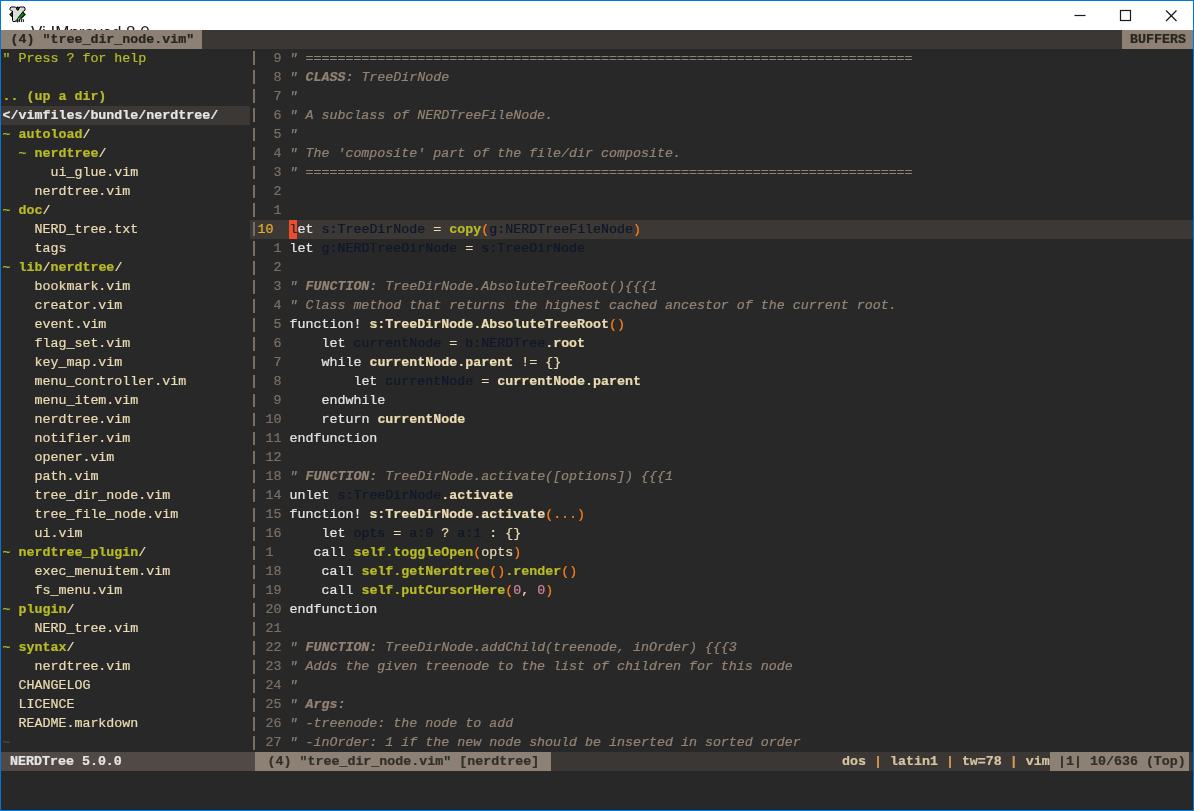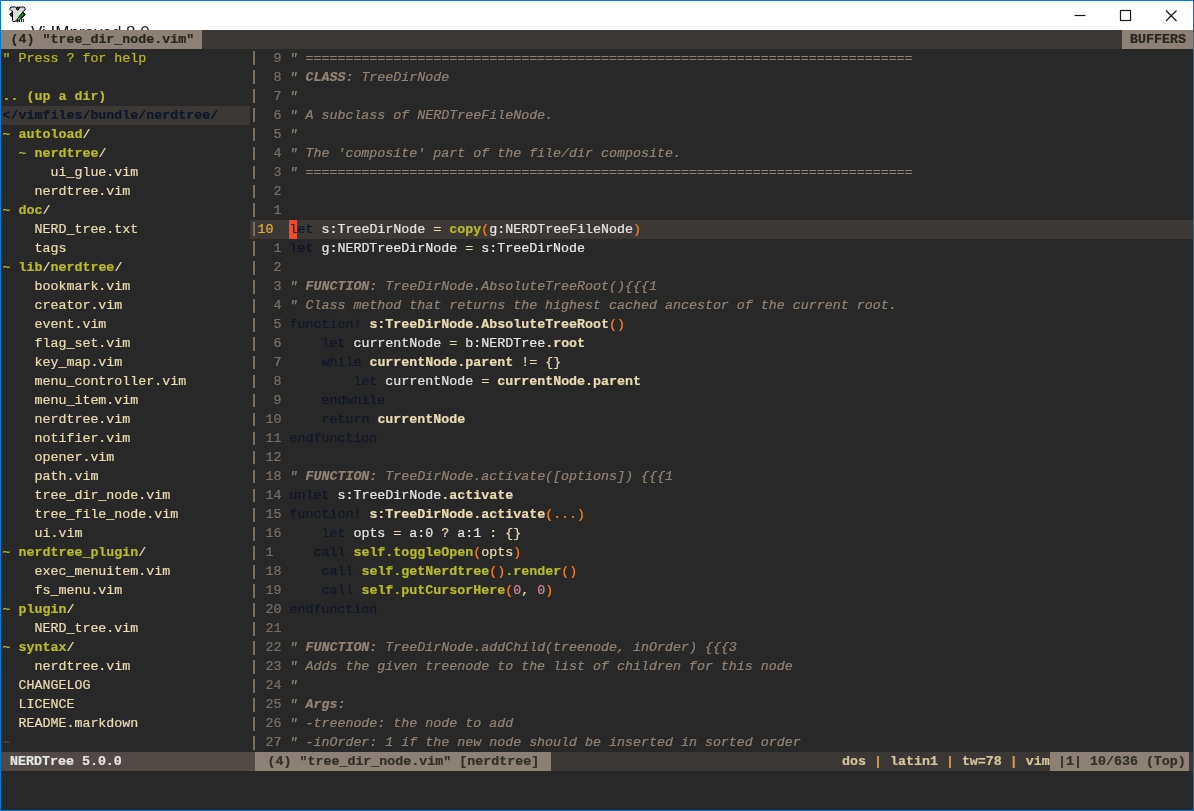--- a/index.html
+++ b/index.html
@@ -1,22 +1,22 @@
 <!DOCTYPE html>
 <html><head><meta charset="utf-8">
 <style>
 * { margin:0; padding:0; box-sizing:border-box; }
 body { width:1194px; height:811px; background:#0078d7; overflow:hidden; position:relative;
        font-family:"Liberation Mono", monospace; }
 .abs { position:absolute; }
 pre { font:13.32px/19px "Liberation Mono", monospace; margin:0; -webkit-text-stroke:0.22px currentColor; }
-.r { color:#0f172a; }
+.r { color:#e5e5e5; }
 .g { color:#b8bb26; }
 .y { color:#e9ad2c; }
-.bl { color:#e5e5e5; }
+.bl { color:#0f172a; }
 .p { color:#d3869b; }
 .o { color:#fe8019; }
 .fg { color:#ebdbb2; }
 .c { color:#928374; font-style:italic; }
 .cb { font-weight:bold; }
 .b { font-weight:bold;margin-top:20px; }
 .n { color:#7c6f64; }
 .eob { color:#504945; }
 .cur { color:#282828; position:relative; z-index:2; }
 </style></head>

